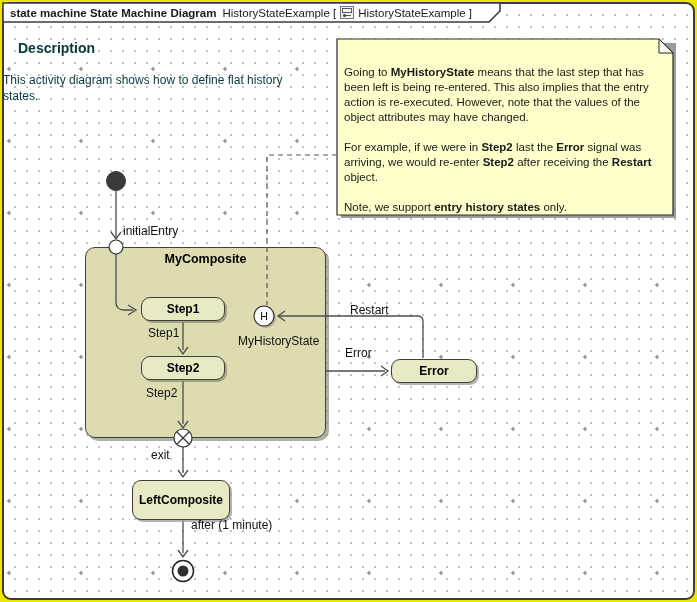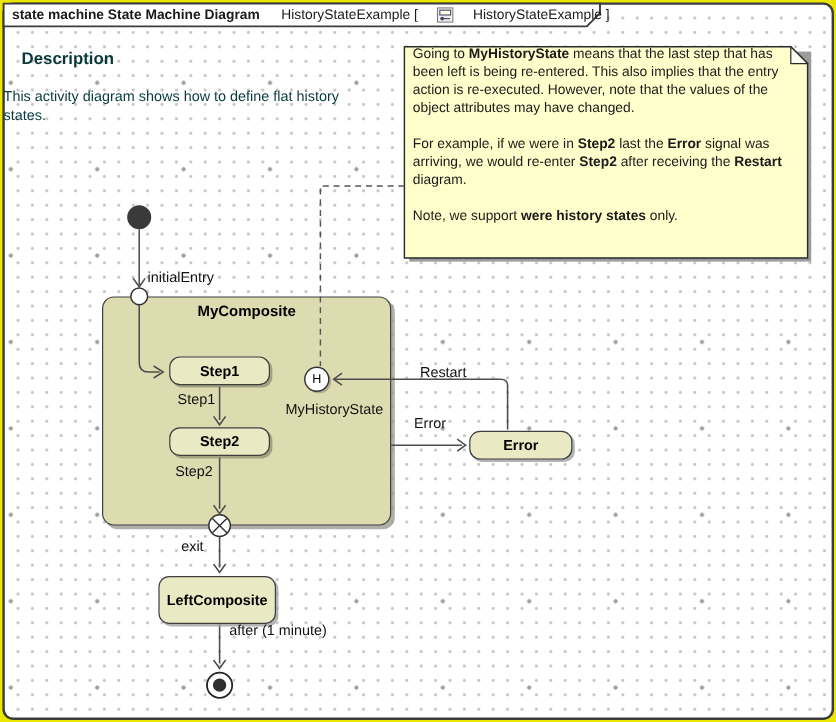--- a/index.html
+++ b/index.html
@@ -3,25 +3,25 @@
 <meta charset="utf-8">
 <style>
   html,body{margin:0;padding:0;}
   body{width:697px;height:602px;background:var(--frame-highlight,#ece700);overflow:hidden;}
   .stage{position:relative;width:697px;height:602px;font-family:"Liberation Sans","DejaVu Sans",sans-serif;color:var(--text,#1a1a1a);}
   .frame{position:absolute;left:2px;top:2px;right:2px;bottom:2px;border:2px solid var(--frame-border,#3c3c3c);border-radius:9px;background-color:var(--canvas,#fff);
     background-image:radial-gradient(circle,#c2c2c2 1px,transparent 1.4px),radial-gradient(circle,#9e9e9e 1.5px,transparent 2px);
     background-size:12px 12px,72px 72px;background-position:5px 5px,41px 29px;}
   svg.overlay{position:absolute;left:0;top:0;pointer-events:none;}
   .abs{position:absolute;}
-  .hdr-text{left:10px;top:6px;font-size:11.5px;white-space:nowrap;display:flex;align-items:center;gap:16px;}
+  .hdr-text{left:10px;top:6px;font-size:11.5px;white-space:nowrap;display:flex;align-items:center;gap:4px;}
   .hdr-text b{margin-right:2px;}
   .desc-title{left:18px;top:40px;font-size:14px;font-weight:bold;color:var(--description-text,#07393c);}
   .desc-body{left:3px;top:72px;width:314px;font-size:12px;line-height:16px;color:var(--description-text,#07393c);}
-  .note-text{left:337px;top:30px;width:336px;height:176px;box-sizing:border-box;padding:8px 16px 0 7px;font-size:11.5px;line-height:15px;}
+  .note-text{left:337px;top:57px;width:336px;height:176px;box-sizing:border-box;padding:8px 16px 0 7px;font-size:11.5px;line-height:15px;}
   .note-text p{margin:0 0 15px 0;}
   .composite{left:85px;top:247px;width:241px;height:191px;background:var(--composite-fill,#dddcb0);border:1.2px solid var(--state-border,#3f3f3f);border-radius:10px;box-shadow:3px 3px 0 rgba(150,150,140,.75);box-sizing:border-box;}
   .composite-title{position:absolute;left:0;top:4px;width:100%;text-align:center;font-weight:bold;font-size:12.5px;color:#000;}
   .state{background:var(--state-fill,#e9e9c4);border:1.2px solid var(--state-border,#3f3f3f);border-radius:9px;box-sizing:border-box;display:flex;align-items:center;justify-content:center;font-weight:bold;font-size:12px;color:#000;}
   .sh-in{box-shadow:2px 2px 0 rgba(125,125,100,.6);}
   .sh-out{box-shadow:2px 2px 0 rgba(160,160,160,.8);}
   .lbl{font-size:12px;white-space:nowrap;color:#111;}
   .hsym{left:256px;top:308px;width:16px;height:16px;text-align:center;line-height:16px;font-size:10.5px;color:#000;}
 </style>
 </head>
@@ -112,22 +112,22 @@
       <path d="M6,9.5 H11" stroke="#557" stroke-width="1" fill="none"></path>
     </svg>
     <span>HistoryStateExample ]</span>
   </div>
 
   <div class="abs desc-title">Description</div>
   <div class="abs desc-body">This activity diagram shows how to define flat history states.</div>
 
   <div class="abs note-text">
     <p><span>Going to </span><b>MyHistoryState</b><span> means that the last step that has been left is being re-entered. This also implies that the entry action is re-executed. However, note that the values of the object attributes may have changed.</span></p>
-    <p><span>For example, if we were in </span><b>Step2</b><span> last the </span><b>Error</b><span> signal was arriving, we would re-enter </span><b>Step2</b><span> after receiving the </span><b>Restart</b><span> diagram.</span></p>
-    <p><span>Note, we support </span><b>were history states</b><span> only.</span></p>
+    <p><span>For example, if we were in </span><b>Step2</b><span> last the </span><b>Error</b><span> signal was arriving, we would re-enter </span><b>Step2</b><span> after receiving the </span><b>Restart</b><span> object.</span></p>
+    <p><span>Note, we support </span><b>entry history states</b><span> only.</span></p>
   </div>
 
   <div class="abs state sh-in" style="left:141px;top:297px;width:84px;height:24px;">Step1</div>
   <div class="abs state sh-in" style="left:141px;top:356px;width:84px;height:24px;">Step2</div>
   <div class="abs state sh-out" style="left:391px;top:359px;width:86px;height:24px;">Error</div>
   <div class="abs state sh-out" style="left:132px;top:480px;width:98px;height:40px;">LeftComposite</div>
 
   <div class="abs hsym">H</div>
 
   <div class="abs lbl" style="left:123px;top:224px;">initialEntry</div>

